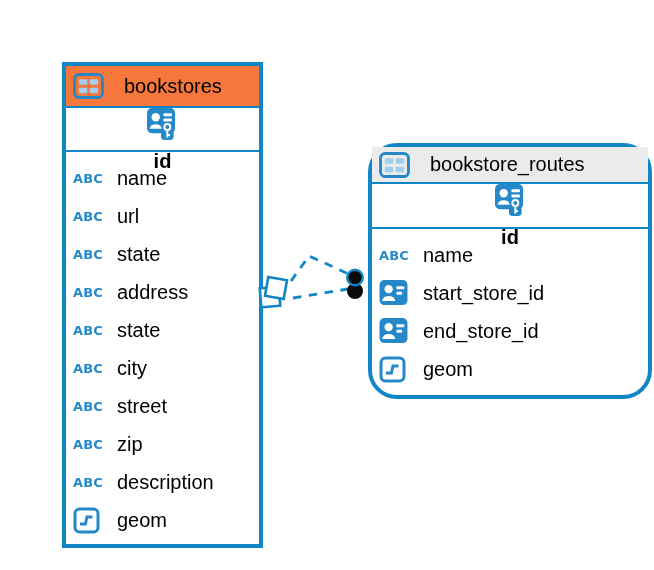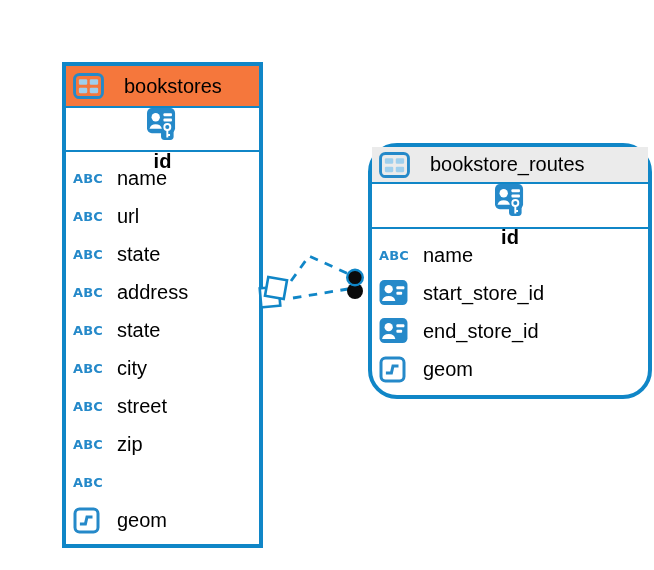--- a/index.html
+++ b/index.html
@@ -146,20 +146,21 @@
       <div class="col-row">
         <span class="icon-slot">
             <span class="abc-glyph">ABC</span>
           </span>
         <span class="col-label">zip</span>
       </div>
       <div class="col-row">
         <span class="icon-slot">
             <span class="abc-glyph">ABC</span>
           </span>
+        <span class="col-label">description</span>
       </div>
       <div class="col-row">
         <span class="icon-slot">
             <svg class="icon" width="27" height="27">
               <use href="#ic-geom"></use>
             </svg>
           </span>
         <span class="col-label">geom</span>
       </div>
     </div>

